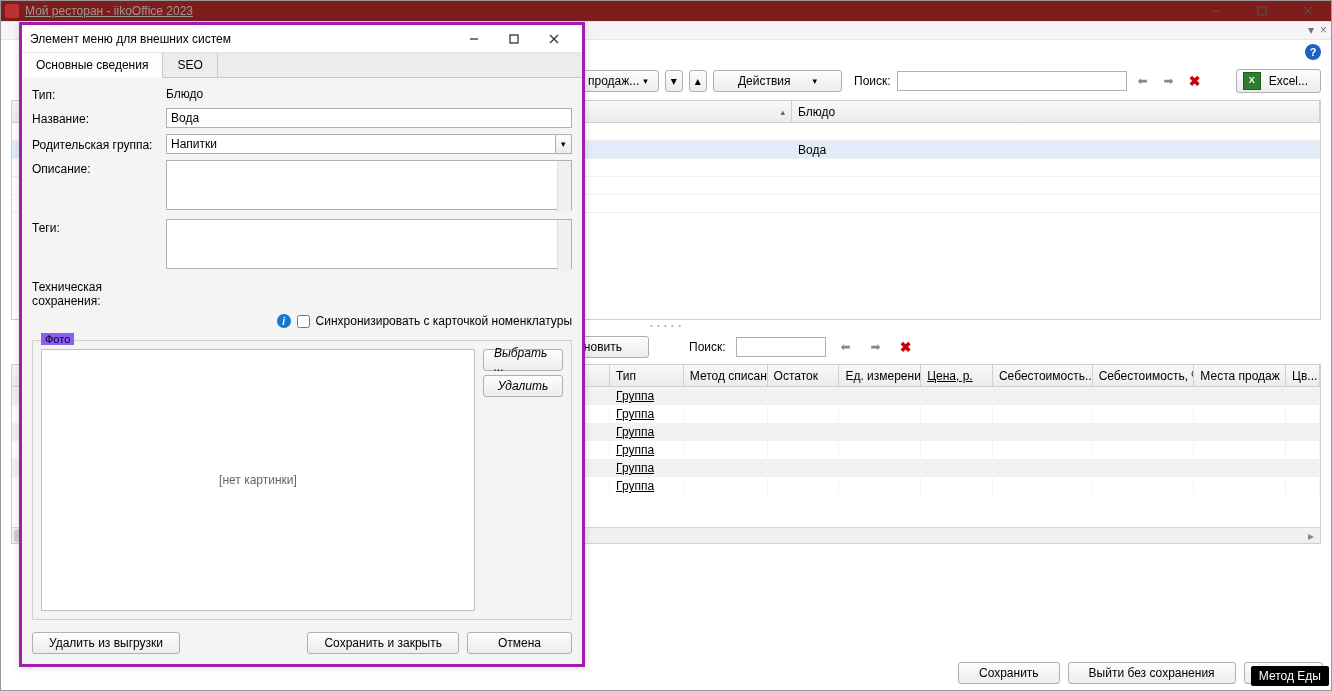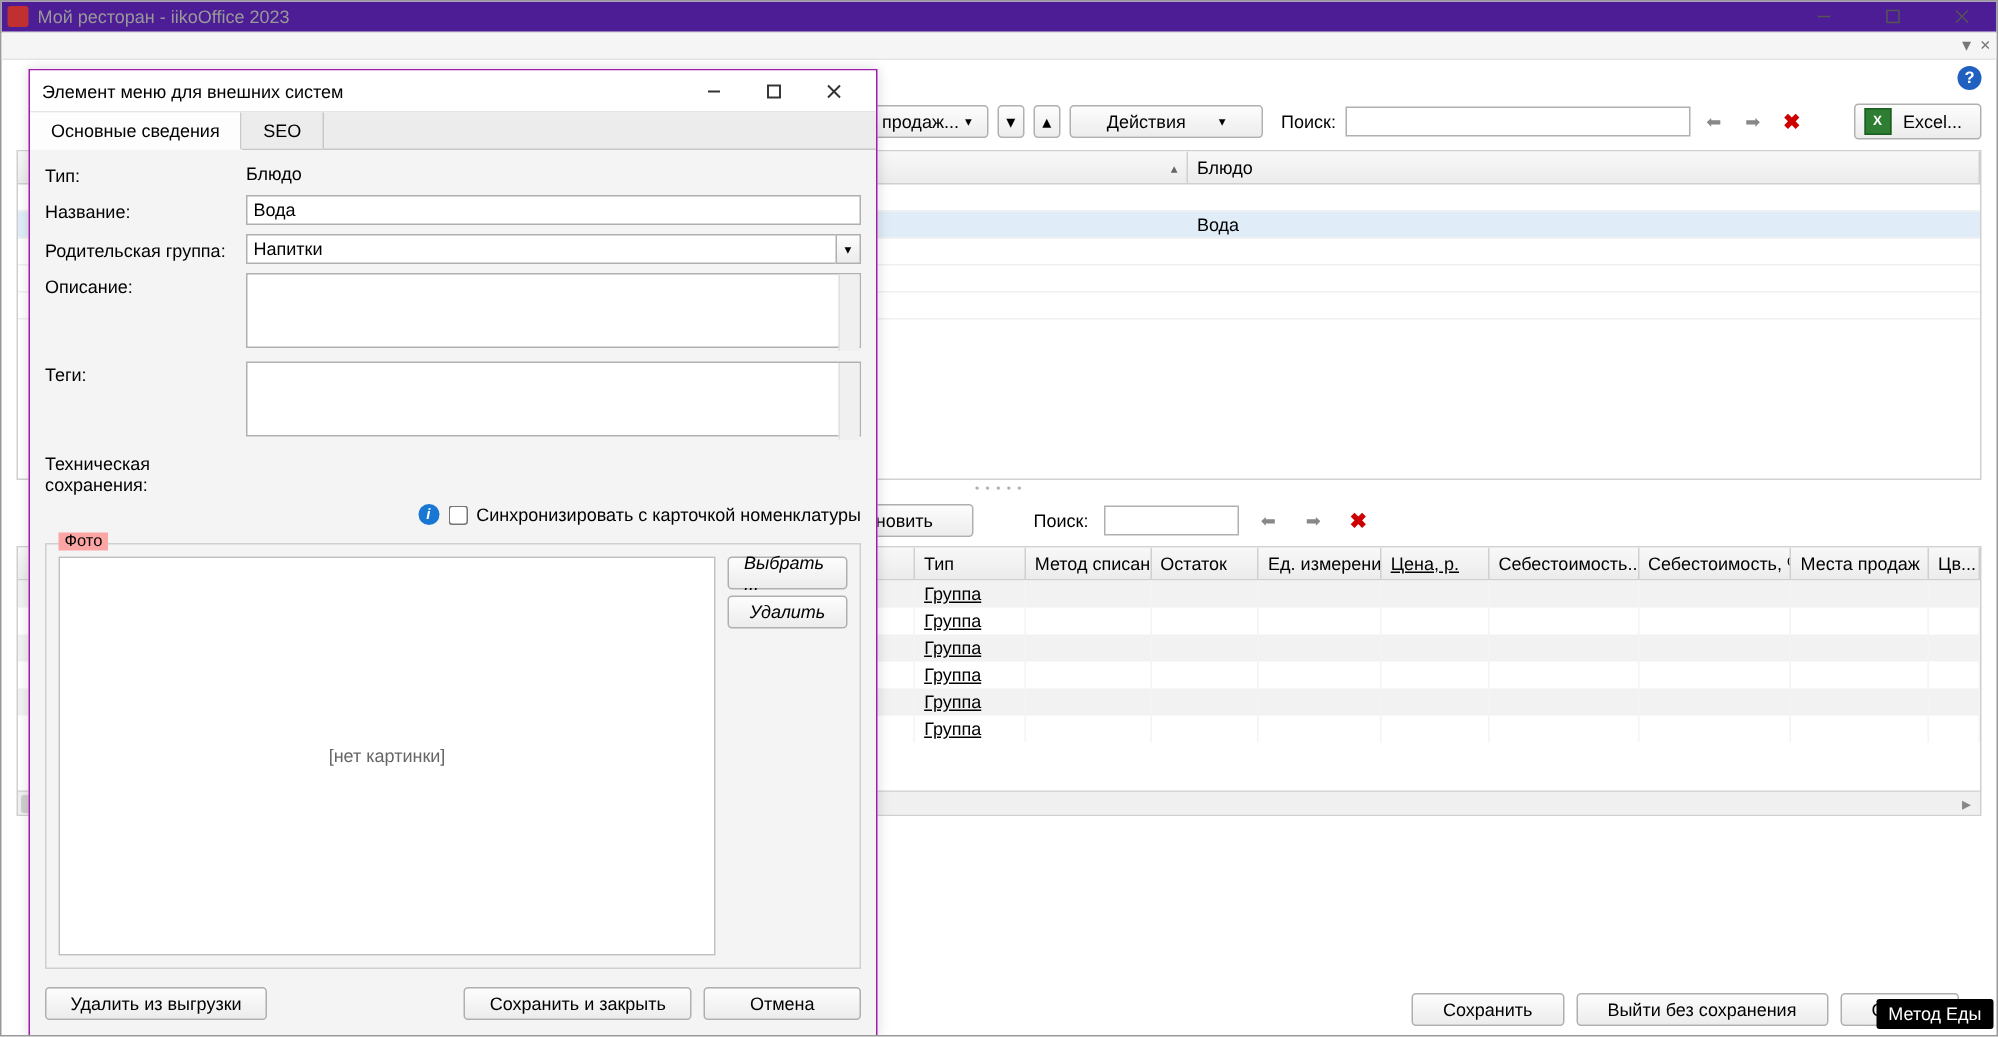--- a/index.html
+++ b/index.html
@@ -1,19 +1,19 @@
 <!DOCTYPE html>
 <html><head>
 <meta charset="utf-8">
 <style>
 * { box-sizing: border-box; margin: 0; padding: 0; font-family: "Segoe UI", Tahoma, sans-serif; font-size: 12px; }
 body { background: #fff; width: 1332px; height: 691px; overflow: hidden; position: relative; border: 1px solid #999; }
 
 
-.main-titlebar { height: 21px; background: #4c1d95; display: flex; align-items: center; padding: 0 4px; color: #999; border-bottom: 1px solid #e0e0e0; position: relative; }
+.main-titlebar { height: 21px; background: #7f1d1d; display: flex; align-items: center; padding: 0 4px; color: #999; border-bottom: 1px solid #e0e0e0; position: relative; text-decoration: underline; }
 .main-titlebar .app-icon { width: 14px; height: 14px; background: #c03030; border-radius: 2px; margin-right: 6px; }
 .main-titlebar .win-controls { position: absolute; right: 0; top: 0; display: flex; }
 .main-titlebar .win-controls div { width: 46px; height: 20px; display: flex; align-items: center; justify-content: center; color: #555; }
 .main-titlebar .win-controls div svg { width: 10px; height: 10px; }
 
 
 .sub-bar { height: 18px; background: #f5f5f5; border-bottom: 1px solid #e5e5e5; position: relative; }
 .sub-bar .ctrls { position: absolute; right: 4px; top: 1px; display: flex; gap: 6px; color: #777; font-size: 11px; }
 
 
@@ -58,28 +58,28 @@
 .lower-table .thead { display: flex; background: linear-gradient(#f8f8f8,#ececec); border-bottom: 1px solid #d0d0d0; height: 22px; }
 .lower-table .th { border-right: 1px solid #d0d0d0; padding: 3px 6px; display: flex; align-items: center; white-space: nowrap; overflow: hidden; }
 .lower-table .row { height: 18px; display: flex; align-items: center; text-decoration: underline; }
 .lower-table .row:nth-child(odd) { background: #f2f2f2; }
 .lower-table .row .cell { border-right: 1px solid #f4f4f4; padding-left: 6px; height: 100%; display: flex; align-items: center; }
 .hscroll { position: absolute; bottom: 0; left: 0; right: 0; height: 16px; background: #f0f0f0; border-top: 1px solid #d8d8d8; display: flex; align-items: center; }
 .hscroll .thumb { width: 520px; height: 12px; background: #d0d0d0; border-radius: 2px; margin-left: 2px; }
 .hscroll .arrow-r { margin-left: auto; margin-right: 2px; width: 14px; text-align: center; color: #888; }
 
 
-.bottom-bar { position: absolute; bottom: 6px; right: 25px; display: flex; gap: 8px; text-align: right; }
+.bottom-bar { position: absolute; bottom: 6px; right: 8px; display: flex; gap: 8px; text-align: right; }
 .bottom-bar .btn { padding: 4px 20px; }
 
 
 .badge { position: absolute; bottom: 4px; right: 2px; background: #000; color: #fff; padding: 3px 8px; border-radius: 2px; font-size: 12px; }
 
 
-.modal { position: absolute; top: 21px; left: 18px; width: 566px; height: 645px; background: #f4f4f4; border: 1px solid #a21caf; box-shadow: 0 0 8px rgba(0,0,0,0.15); display: flex; flex-direction: column; margin-top: 24px; }
+.modal { position: absolute; top: 21px; left: 18px; width: 566px; height: 645px; background: #f4f4f4; border: 3px solid #a21caf; box-shadow: 0 0 8px rgba(0,0,0,0.15); display: flex; flex-direction: column; }
 .modal-title { height: 28px; background: #fff; display: flex; align-items: center; padding: 0 8px; border-bottom: 1px solid #e5e5e5; }
 .modal-title .txt { flex: 1; }
 .modal-title .wbtn { width: 40px; height: 26px; display: flex; align-items: center; justify-content: center; }
 .modal-title .wbtn svg { width: 10px; height: 10px; }
 
 .modal-tabs { display: flex; background: #ececec; border-bottom: 1px solid #c8c8c8; }
 .modal-tabs .tab { padding: 5px 14px; border-right: 1px solid #c8c8c8; background: #ececec; cursor: pointer; }
 .modal-tabs .tab.active { background: #fdfdfd; border-bottom: 1px solid #fdfdfd; margin-bottom: -1px; }
 
 .modal-body { padding: 8px 10px; flex: 0 0 auto; }
@@ -94,21 +94,21 @@
 .textarea { width: 100%; border: 1px solid #b0b0b0; height: 50px; padding: 2px 4px; background: #fff; resize: none; position: relative; }
 .textarea.with-scroll { padding-right: 16px; }
 .ta-scroll { position: absolute; right: 1px; top: 1px; bottom: 1px; width: 14px; background: #f0f0f0; border-left: 1px solid #e0e0e0; }
 .ta-wrap { position: relative; width: 100%; }
 
 .sync-row { display: flex; align-items: center; justify-content: flex-end; gap: 6px; margin-top: 4px; }
 .info-icon { width: 14px; height: 14px; background: #1976d2; border-radius: 50%; color: #fff; display: flex; align-items: center; justify-content: center; font-size: 10px; font-weight: bold; font-style: italic; }
 .chk { width: 13px; height: 13px; }
 
 .fieldset { margin: 4px 10px 6px 10px; border: 1px solid #d0d0d0; padding: 8px; position: relative; flex: 1; display: flex; gap: 8px; }
-.fieldset-legend { position: absolute; top: -8px; left: 8px; background: #fca5a5; padding: 0 4px; font-size: 11px; }
+.fieldset-legend { position: absolute; top: -8px; left: 8px; background: #8b5cf6; padding: 0 4px; font-size: 11px; }
 .photo-box { flex: 1; border: 1px solid #c0c0c0; background: #fff; display: flex; align-items: center; justify-content: center; color: #666; }
 .photo-btns { width: 80px; display: flex; flex-direction: column; gap: 4px; }
 .photo-btns .btn { width: 100%; justify-content: center; font-style: italic; }
 
 .modal-footer { padding: 6px 10px 10px 10px; display: flex; gap: 8px; align-items: center; }
 .modal-footer .btn { padding: 4px 16px; }
 .modal-footer .spacer { flex: 1; }
 </style>
 </head>
 <body>

